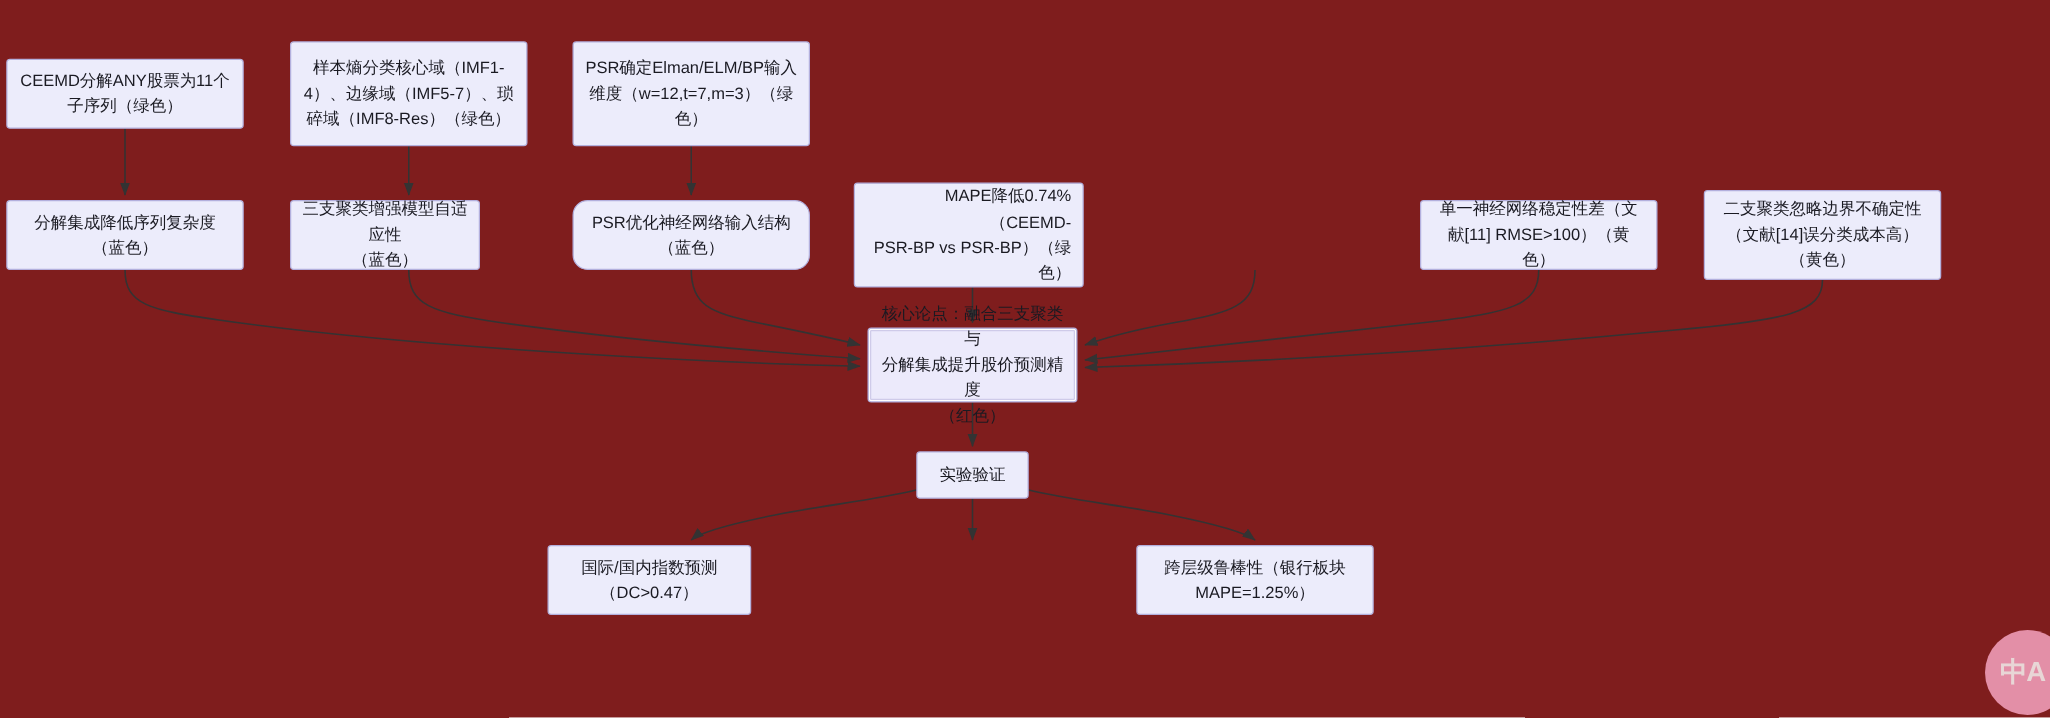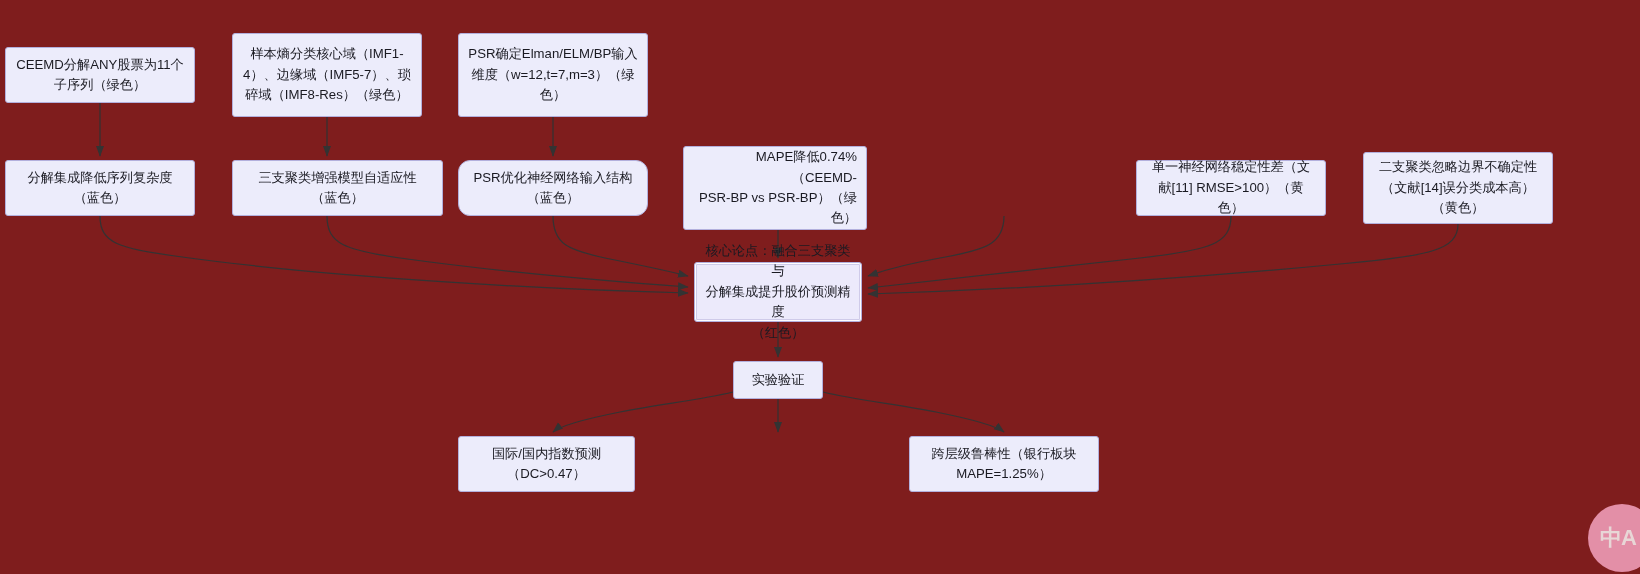--- a/index.html
+++ b/index.html
@@ -125,21 +125,21 @@
     <span class="txt">PSR确定Elman/ELM/BP输入
 维度（w=12,t=7,m=3）（绿
 色）</span>
   </div>
 
   <div class="node" style="left:5px;top:160px;width:190px;height:56px;">
     <span class="txt">分解集成降低序列复杂度
 （蓝色）</span>
   </div>
 
-  <div class="node" style="left:232px;top:160px;width:211px;height:56px;">
+  <div class="node" style="left:232px;top:160px;width:152px;height:56px;">
     <span class="txt">三支聚类增强模型自适应性
 （蓝色）</span>
   </div>
 
   <div class="node" style="left:458px;top:160px;width:190px;height:56px;border-radius:12px;">
     <span class="txt">PSR优化神经网络输入结构
 （蓝色）</span>
   </div>
 
   <div class="node" style="left:683px;top:146px;width:184px;height:84px;text-align:right;">
@@ -163,21 +163,21 @@
   <div class="node core" style="left:694px;top:262px;width:168px;height:60px;justify-content:center;">
     <span class="txt">核心论点：融合三支聚类与
 分解集成提升股价预测精度
 （红色）</span>
   </div>
 
   <div class="node" style="left:733px;top:361px;width:90px;height:38px;">
     <span class="txt">实验验证</span>
   </div>
 
-  <div class="node" style="left:458px;top:436px;width:177px;height:56px;">
+  <div class="node" style="left:438px;top:436px;width:163px;height:56px;">
     <span class="txt">国际/国内指数预测
 （DC&gt;0.47）</span>
   </div>
 
 
   <div class="node" style="left:909px;top:436px;width:190px;height:56px;">
     <span class="txt">跨层级鲁棒性（银行板块
 MAPE=1.25%）</span>
   </div>
 

